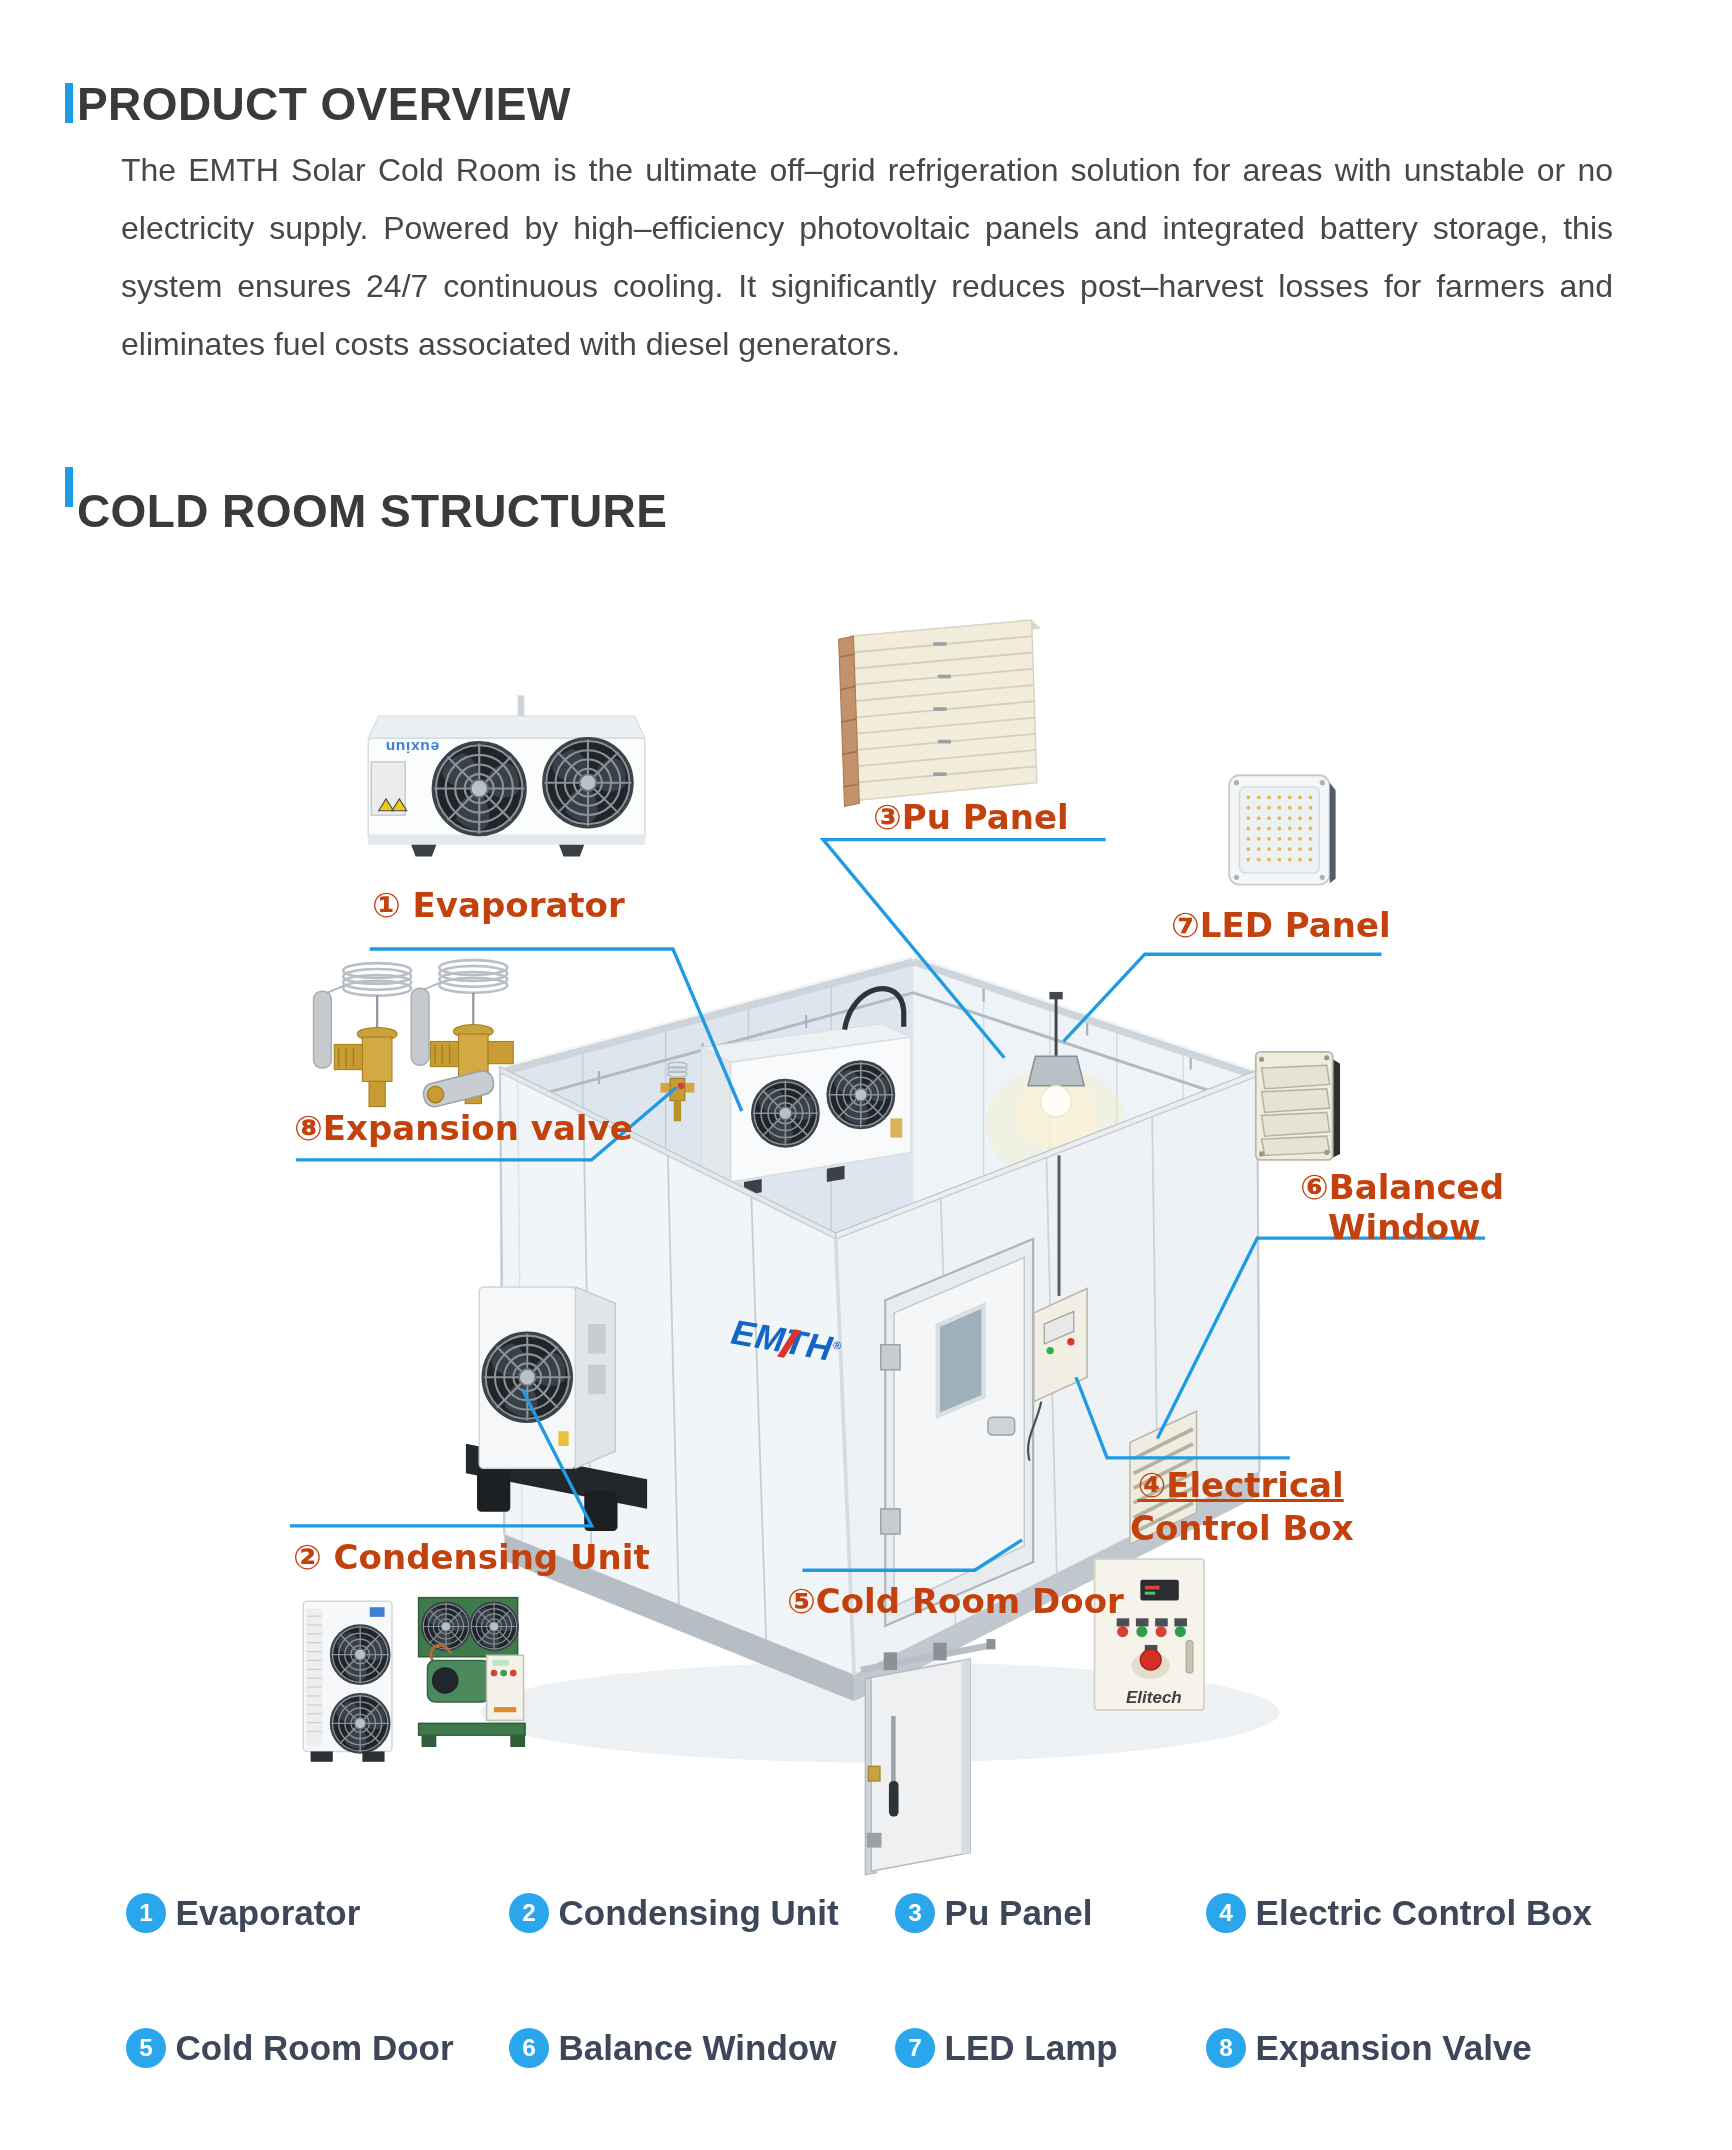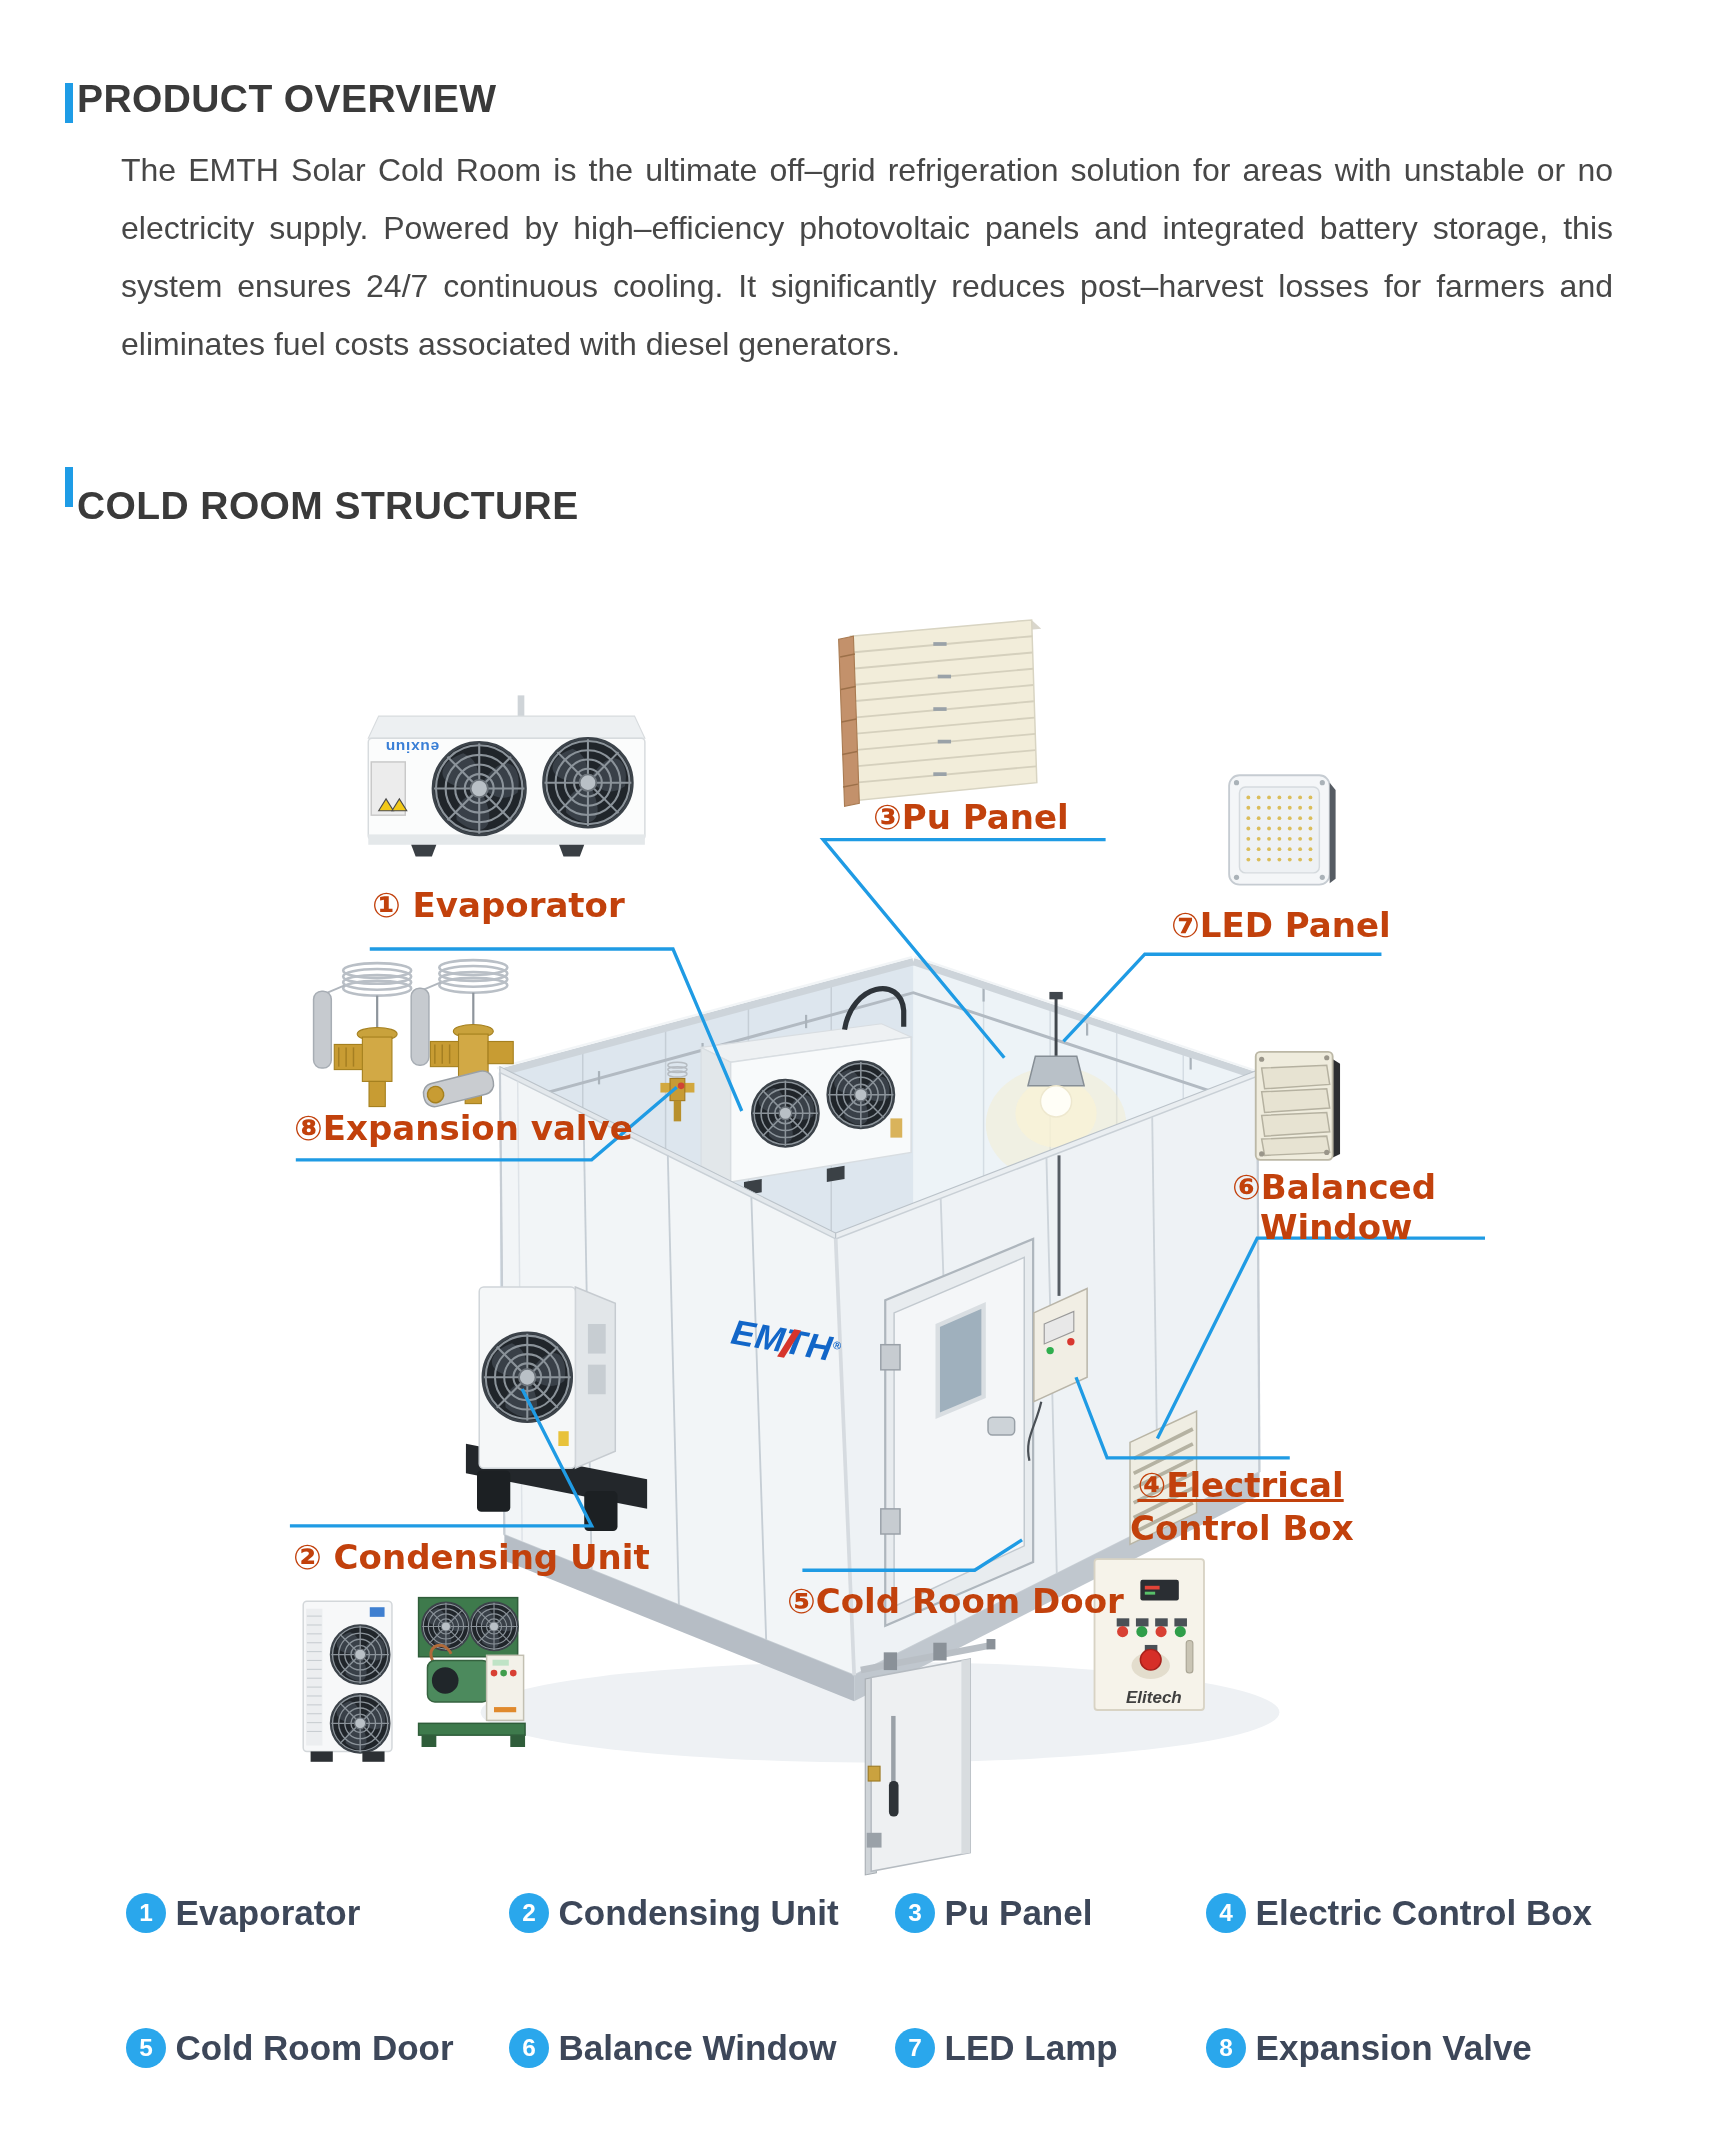--- a/index.html
+++ b/index.html
@@ -1,19 +1,19 @@
 <!DOCTYPE html>
 <html style="font-size:12px"><head>
 <meta charset="utf-8">
 <style>
   html,body{margin:0;padding:0;background:#ffffff;}
   .canvas{position:relative;width:1732px;height:2151px;background:#ffffff;overflow:hidden;
           font-family:"Liberation Sans",sans-serif;}
   .accent-bar{position:absolute;width:8.1px;height:40px;background:#1e9ce6;}
-  .h-title{position:absolute;font-size:39px;font-weight:700;color:#3a3a3a;letter-spacing:0.4px;
+  .h-title{position:absolute;font-size:46px;font-weight:700;color:#3a3a3a;letter-spacing:0.4px;
            font-family:"Liberation Sans",sans-serif;white-space:nowrap;}
   .body-text{position:absolute;left:121px;top:141px;width:1492px;font-size:32px;line-height:58px;
              color:#474747;text-align:justify;font-family:"Liberation Sans",sans-serif;}
   .dlabel{position:absolute;font-size:34px;font-weight:600;color:#c2410c;white-space:nowrap;
           font-family:"DejaVu Sans",sans-serif;line-height:40px;}
   .dlabel .l2{display:block;}
   svg{position:absolute;left:0;top:0;}
   .legend-item{position:absolute;display:flex;align-items:center;gap:9.6px;}
   .legend-badge{width:40px;height:40px;border-radius:50%;background:#2aa7ec;color:#ffffff;
                 display:flex;align-items:center;justify-content:center;font-size:24.4px;font-weight:700;
@@ -455,21 +455,21 @@
       <path d="M1744,1971 H1497 L1455,1862"></path>
       <path d="M392,2063 H800 L706,1878"></path>
       <path d="M1085,2123 H1318 L1382,2082"></path>
     </g>
   </svg>
 
   <div class="dlabel" style="left:372px;top:885px;">① Evaporator</div>
   <div class="dlabel" style="left:873px;top:797px;">③Pu Panel</div>
   <div class="dlabel" style="left:1171px;top:905px;">⑦LED Panel</div>
   <div class="dlabel" style="left:294px;top:1108px;">⑧Expansion valve</div>
-  <div class="dlabel" style="left:1232px;top:1167px;">
+  <div class="dlabel" style="left:1300px;top:1167px;">
     <span>⑥Balanced</span>
     <span class="l2" style="padding-left:28px;">Window</span>
   </div>
   <div class="dlabel" style="left:1130px;top:1464px;line-height:43px;">
     <span style="padding-left:7.4px;text-decoration:underline;">④Electrical</span>
     <span class="l2">Control Box</span>
   </div>
   <div class="dlabel" style="left:293px;top:1537px;">② Condensing Unit</div>
   <div class="dlabel" style="left:787px;top:1581px;">⑤Cold Room Door</div>
 

